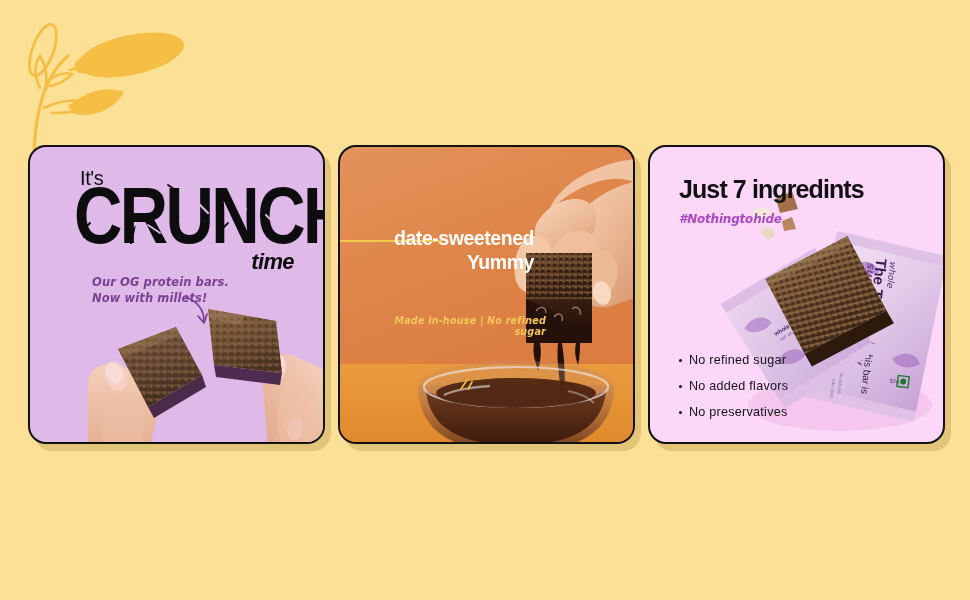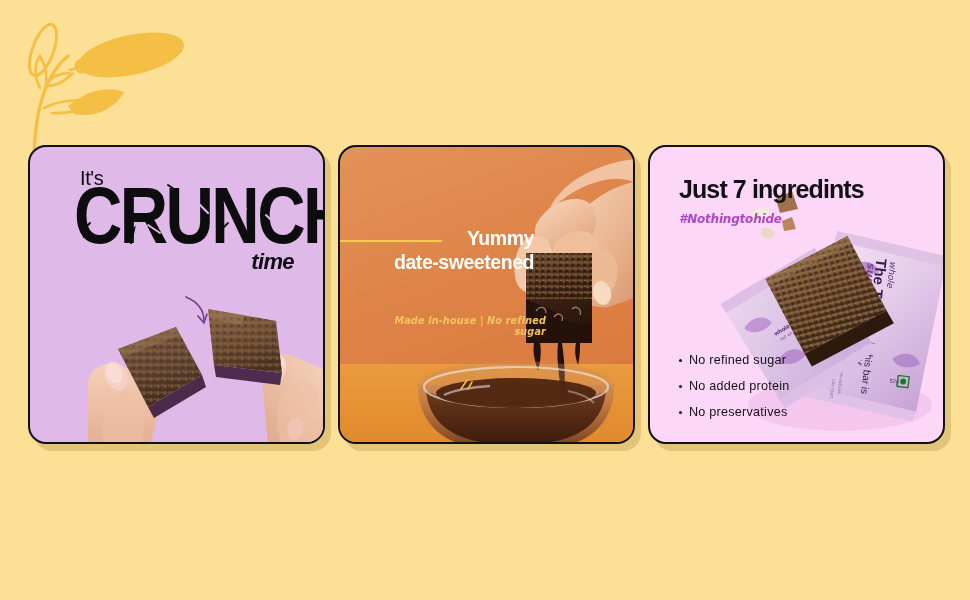--- a/index.html
+++ b/index.html
@@ -270,20 +270,24 @@
       <path d="M56 56 L64 48 L61 62" stroke="#0D0D10" stroke-width="2.2" stroke-linecap="round" fill="none"></path>
       <path d="M98 4 L104 8" stroke="#0D0D10" stroke-width="2" stroke-linecap="round"></path>
       <path d="M36 20 L48 34" stroke="#DFB9E8" stroke-width="2" stroke-linecap="round"></path>
       <path d="M120 14 L138 32" stroke="#DFB9E8" stroke-width="2.2" stroke-linecap="round"></path>
       <path d="M162 12 L176 28" stroke="#DFB9E8" stroke-width="2" stroke-linecap="round"></path>
       <path d="M196 34 L210 48" stroke="#DFB9E8" stroke-width="2" stroke-linecap="round"></path>
       <path d="M78 44 L90 52" stroke="#DFB9E8" stroke-width="1.8" stroke-linecap="round"></path>
       <path d="M150 50 L158 42" stroke="#0D0D10" stroke-width="1.8" stroke-linecap="round"></path>
     </svg>
 
+    <div class="p1-sub">
+      <div>Our OG protein bars.</div>
+      <div>Now with millets!</div>
+    </div>
 
     <svg class="arrow1" viewBox="0 0 28 32">
       <path d="M4 3 C16 8 22 16 22 27" fill="none" stroke="#7B3F93" stroke-width="1.7" stroke-linecap="round"></path>
       <path d="M16 22 L22 29 L25 20" fill="none" stroke="#7B3F93" stroke-width="1.7" stroke-linecap="round" stroke-linejoin="round"></path>
     </svg>
   </div>
 
   <div class="panel p2">
     <div class="p2-table"></div>
 
@@ -342,22 +346,22 @@
       <path d="M86 244 C90 282 122 298 176 298 C230 298 262 282 266 244 C240 256 200 260 176 260 C152 260 112 256 86 244 Z" fill="url(#liquid)"></path>
       <ellipse cx="176" cy="240" rx="92" ry="20" fill="none" stroke="#EADFD4" stroke-width="2.2" opacity="0.72"></ellipse>
       <ellipse cx="176" cy="246" rx="80" ry="15" fill="#4A220F" opacity="0.92"></ellipse>
       <path d="M104 248 C112 244 130 240 150 239" stroke="#FFFFFF" stroke-width="2.4" opacity="0.5" fill="none"></path>
       <path d="M228 244 C238 246 248 250 254 256" stroke="#FFFFFF" stroke-width="1.8" opacity="0.35" fill="none"></path>
     </svg>
 
     <div class="p2-rule"></div>
 
     <div class="p2-text">
+      <div>date-sweetened</div>
       <div>Yummy</div>
-      <div>date-sweetened</div>
     </div>
     <div class="p2-sub">Made in-house | No refined sugar</div>
 
     <svg class="sparkle" viewBox="0 0 20 20">
       <path d="M3 14 L9 5 M10 14 L14 7" stroke="#F4C042" stroke-width="1.6" stroke-linecap="round" fill="none"></path>
     </svg>
   </div>
 
   <div class="panel p3">
 
@@ -443,21 +447,21 @@
     <div class="p3-title">Just 7 ingredints</div>
     <div class="p3-hash">#Nothingtohide</div>
 
     <ul class="p3-list">
       <li>
         <span class="dot"></span>
         <span>No refined sugar</span>
       </li>
       <li>
         <span class="dot"></span>
-        <span>No added protein</span>
+        <span>No added flavors</span>
       </li>
       <li>
         <span class="dot"></span>
         <span>No preservatives</span>
       </li>
     </ul>
   </div>
 
 </div>
 

